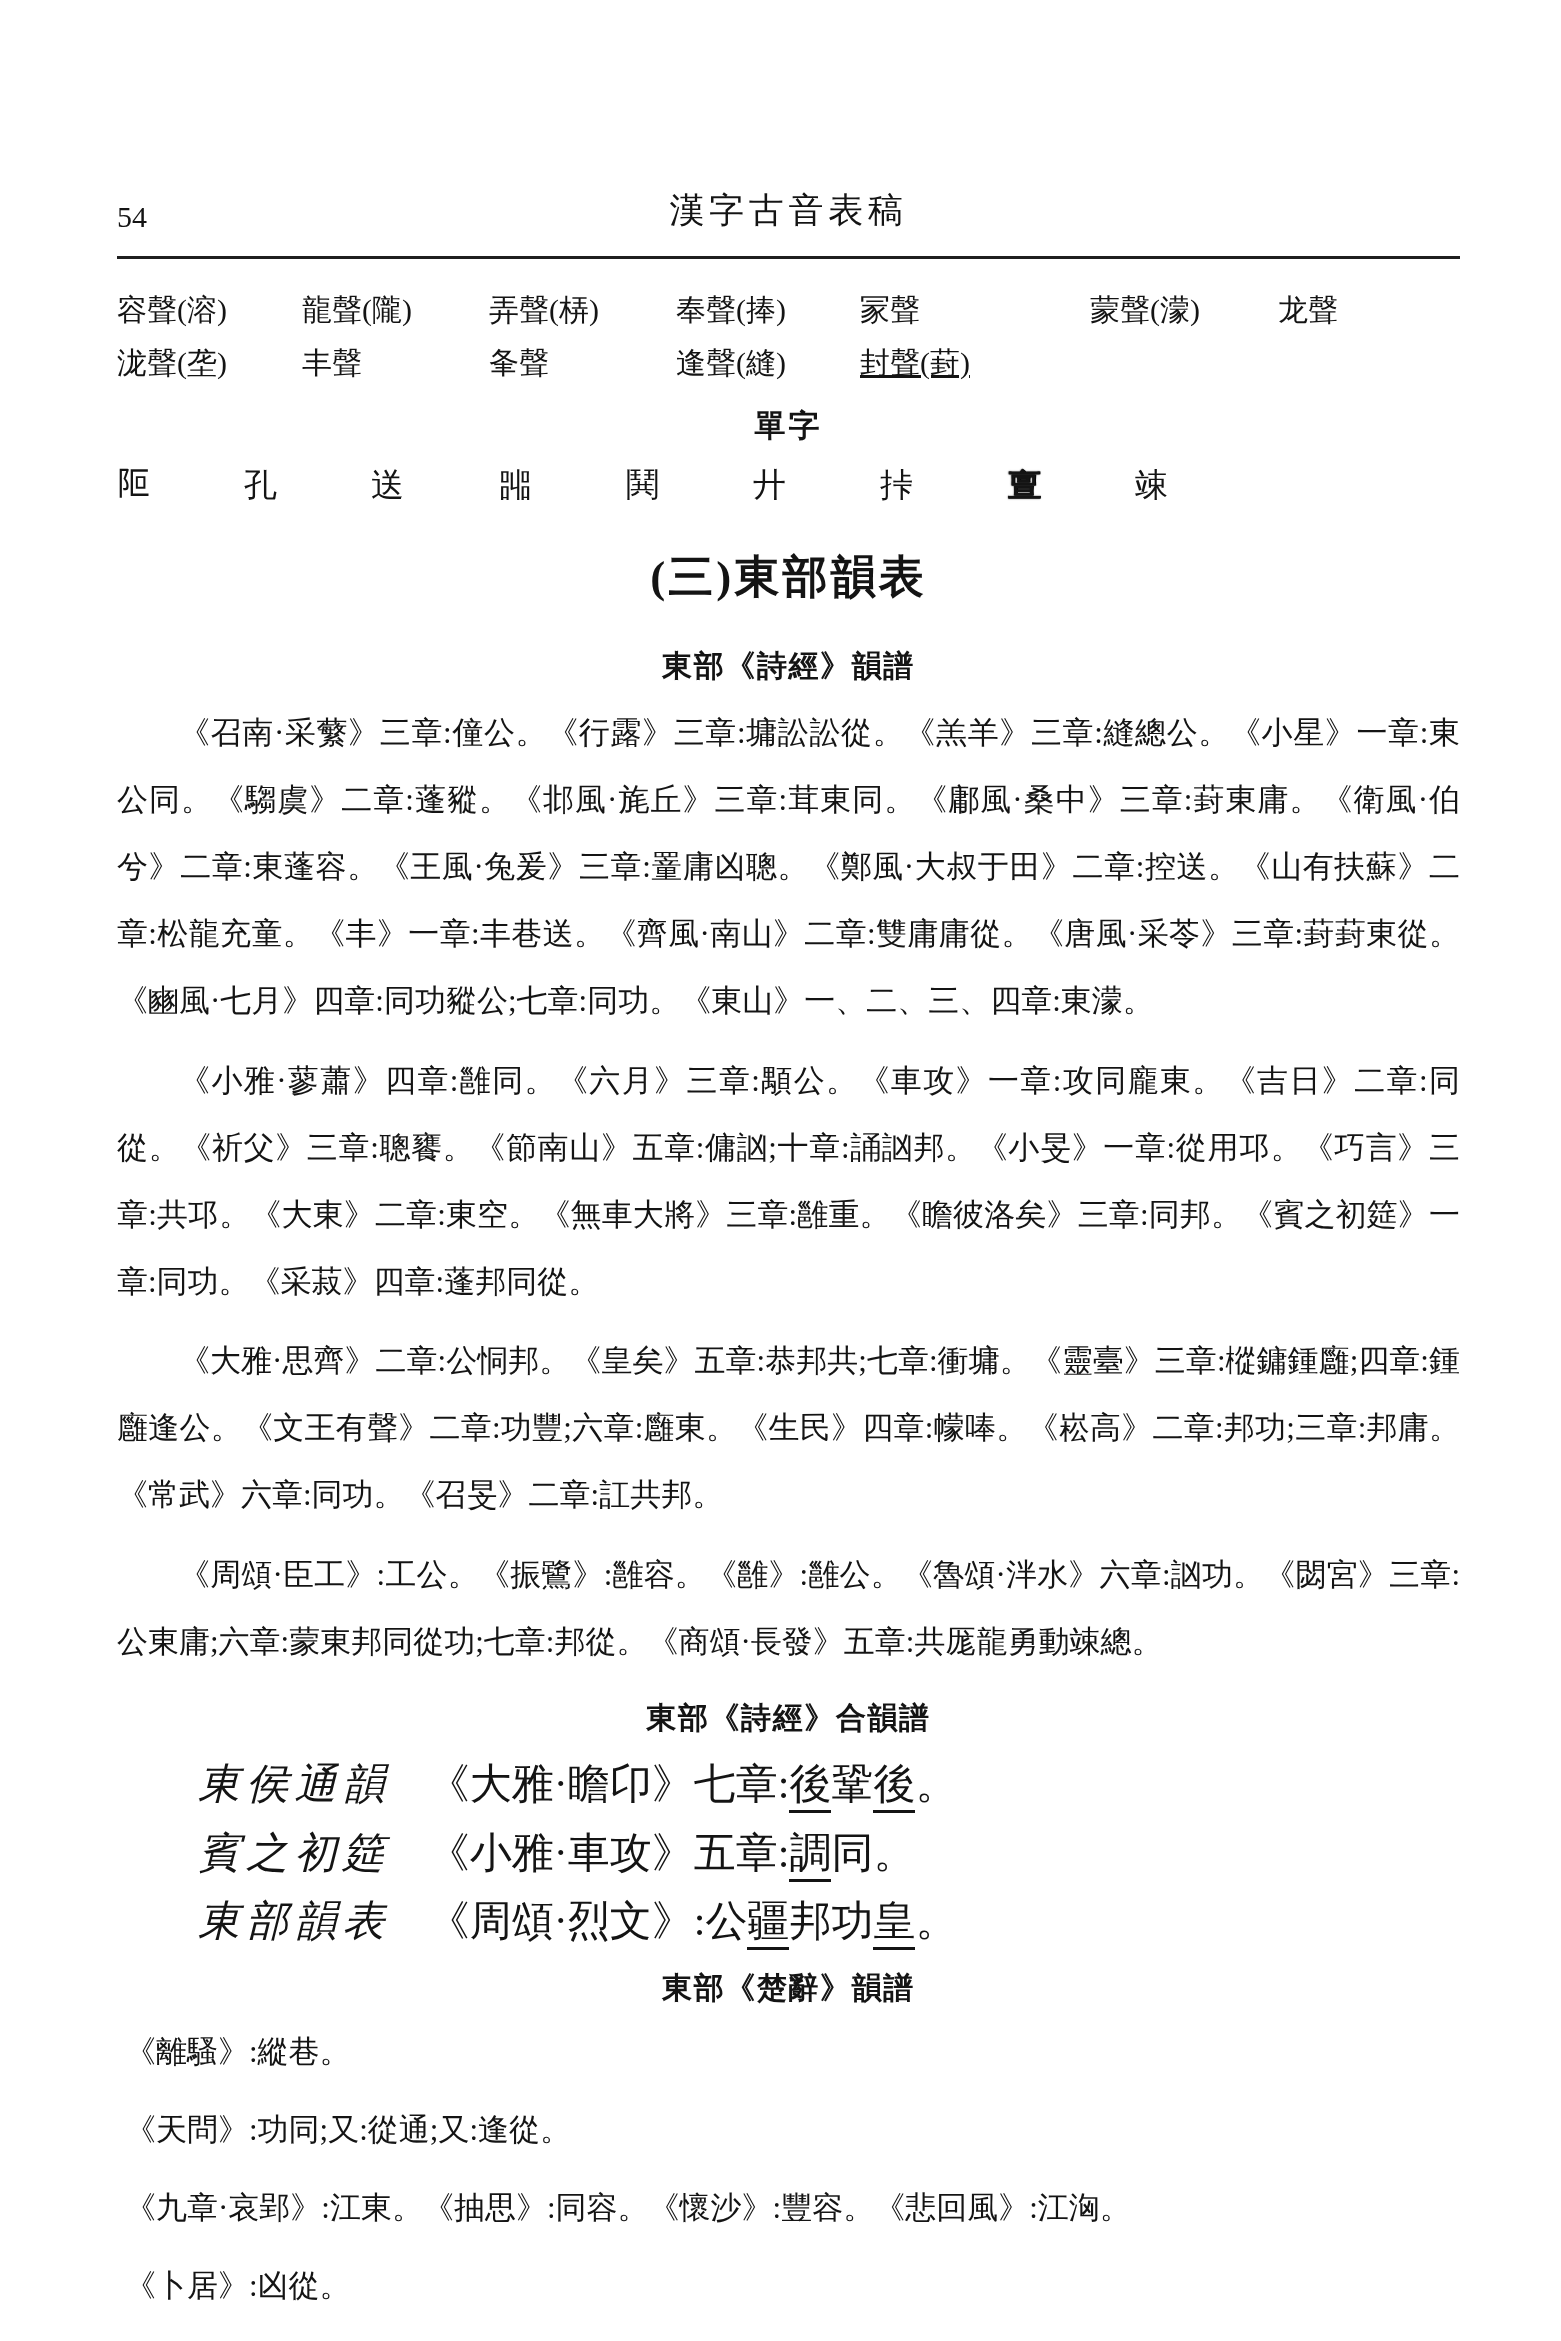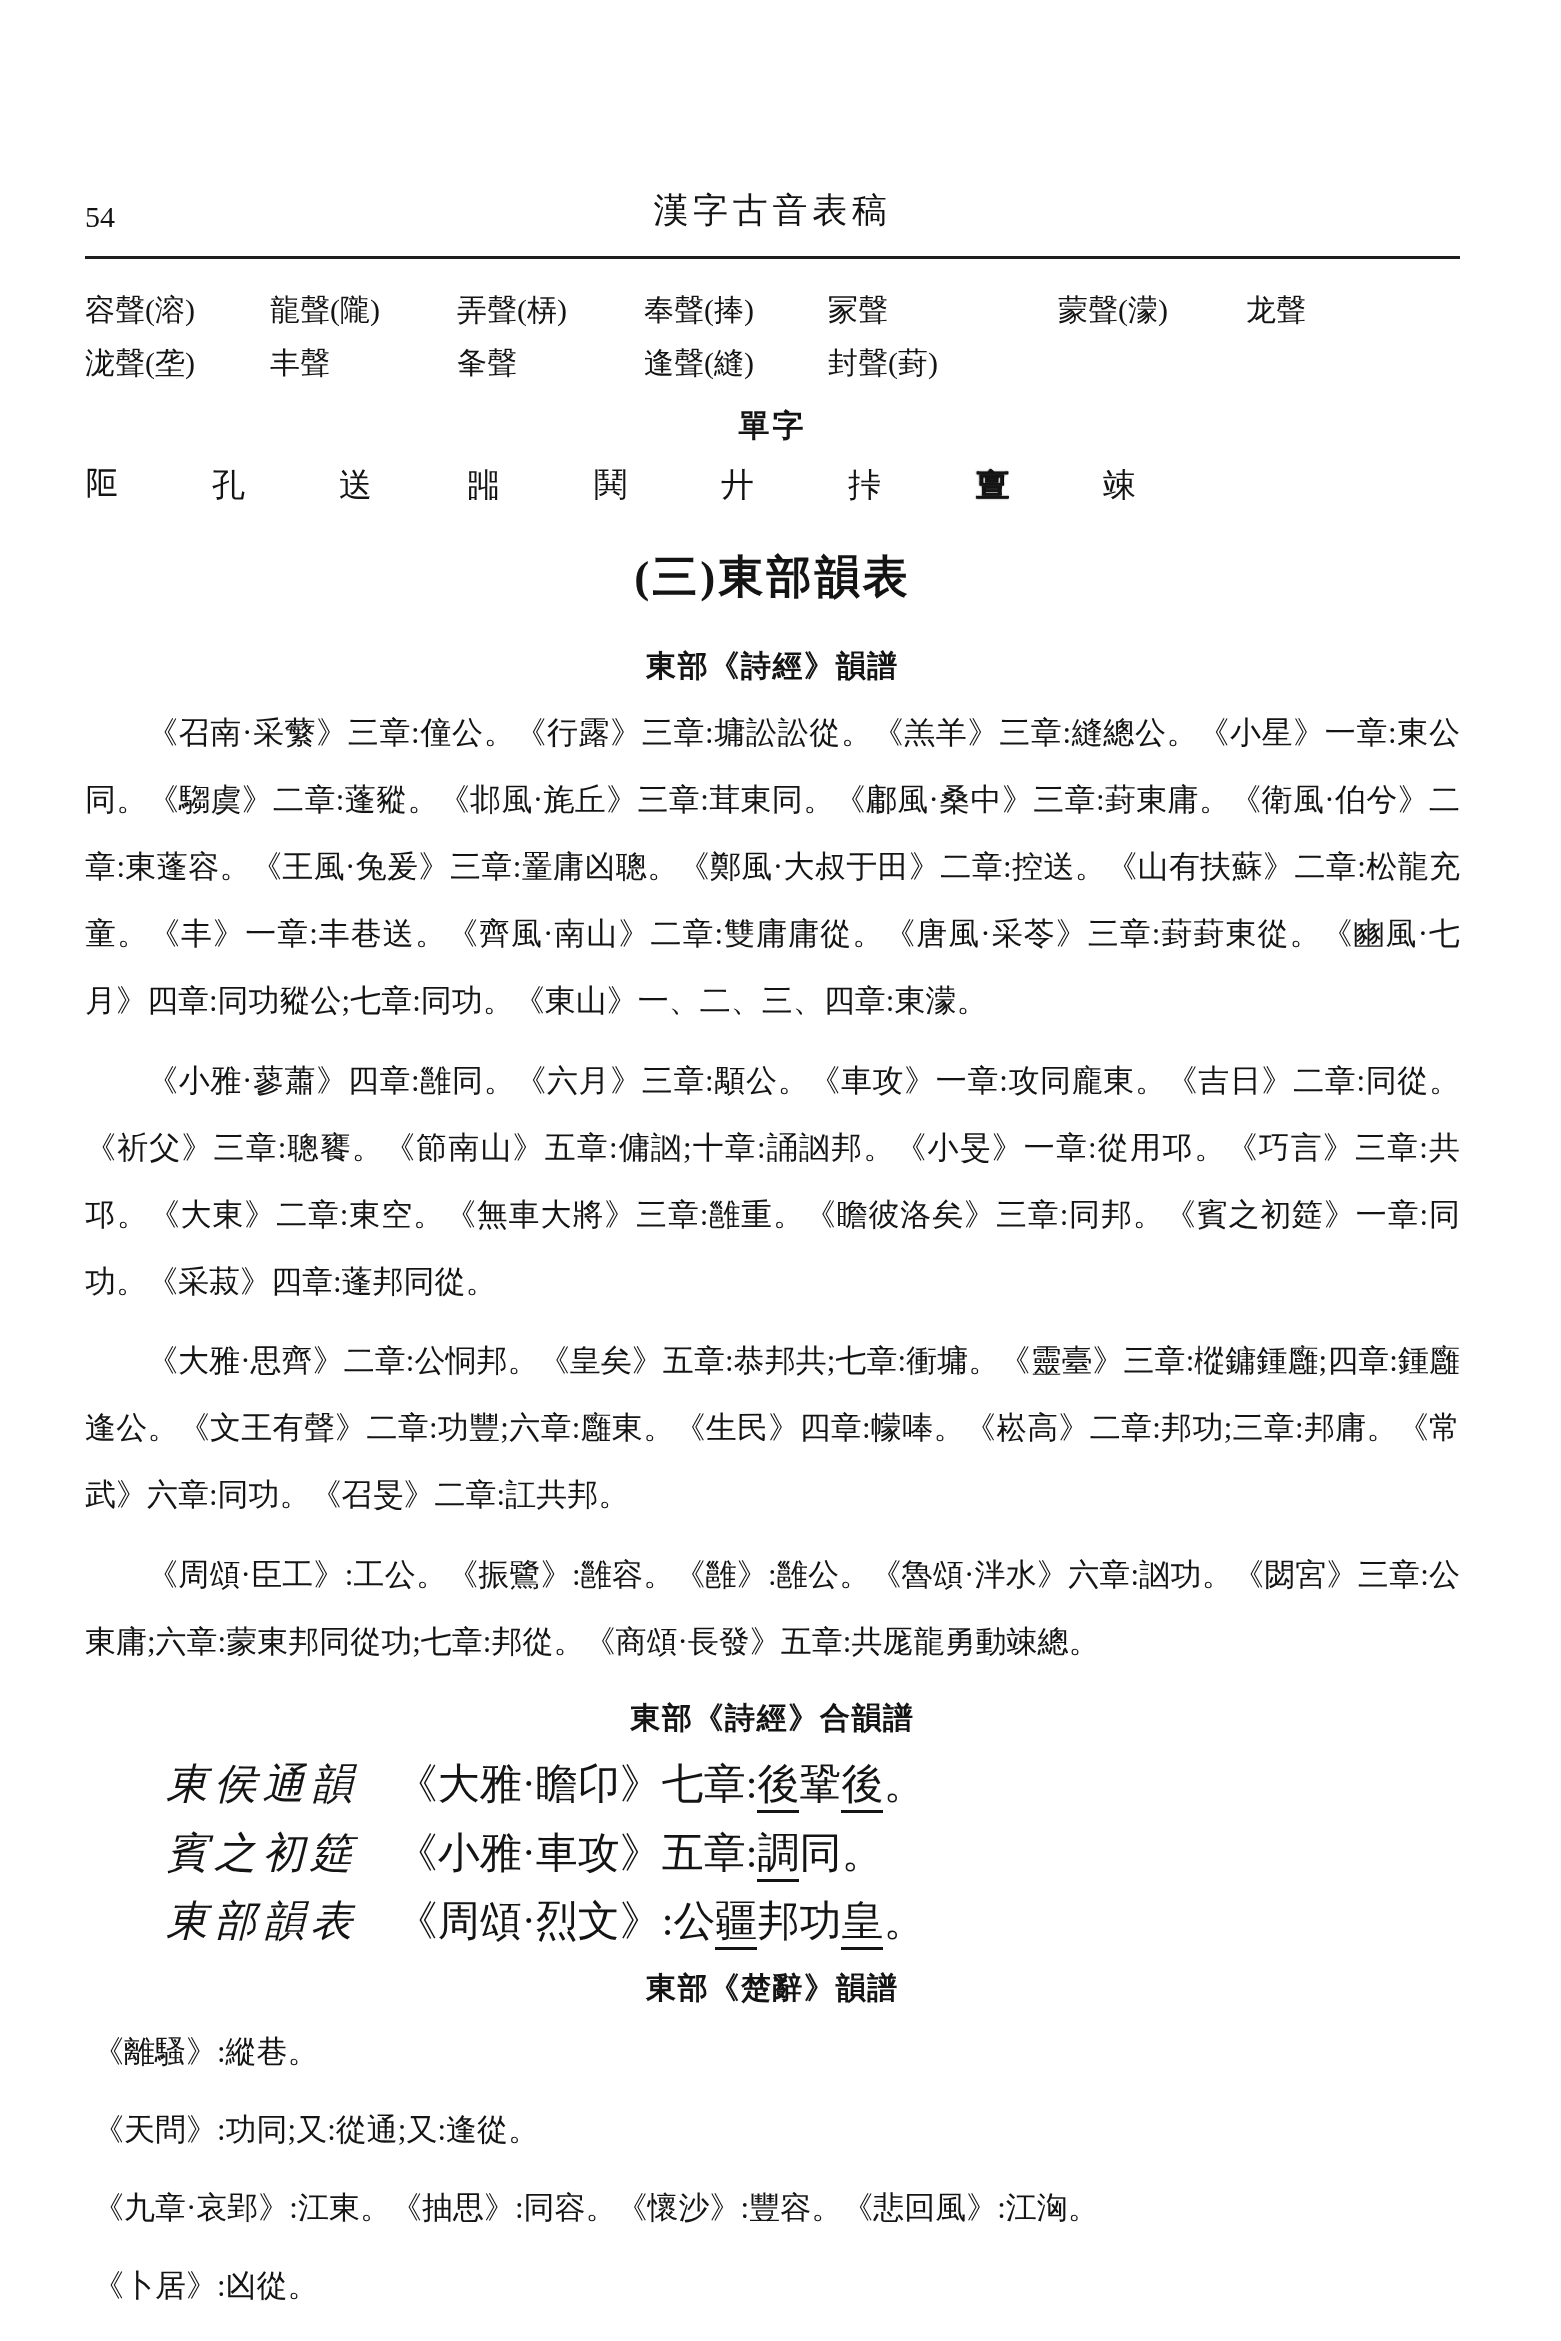--- a/index.html
+++ b/index.html
@@ -2,34 +2,34 @@
 <html style="font-size:12.5px"><head>
 <meta charset="utf-8">
 <style>
   html,body{margin:0;padding:0;}
   body{
     width:1561px;height:2342px;
     background:#ffffff;color:#141414;
     font-family:"Liberation Serif","DejaVu Serif",serif;
     -webkit-font-smoothing:antialiased;
   }
-  .page{box-sizing:border-box;width:1561px;height:2342px;padding:187px 101px 0 85px;overflow:hidden;}
+  .page{box-sizing:border-box;width:1561px;height:2342px;padding:187px 101px 0 117px;overflow:hidden;}
   
   .hdr{display:flex;align-items:flex-end;border-bottom:3.1px solid #1f1f1f;padding-bottom:22px;}
   .hdr .pageno{font-size:30px;width:234px;}
   .hdr .runtitle{flex:1;text-align:center;font-size:35px;letter-spacing:4.7px;}
   .hdr .spacer{width:234px;}
   
   .shengrow{position:relative;height:42px;font-size:30px;}
   .shengrow.r1{margin-top:31px;}
   .shengrow.r2{margin-top:11px;text-align:center;}
   .shengrow span{position:absolute;top:0;white-space:nowrap;}
   .r1 .c0{left:0;} .r1 .c1{left:185px;} .r1 .c2{left:372px;} .r1 .c3{left:559px;}
   .r1 .c4{left:743px;} .r1 .c5{left:973px;} .r1 .c6{left:1161px;}
-  .r2 .c0{left:0;} .r2 .c1{left:185px;} .r2 .c2{left:372px;} .r2 .c3{left:559px;} .r2 .c4{left:743px;}
+  .r2 .c0{left:0;} .r2 .c1{left:185px;} .r2 .c2{left:372px;} .r2 .c3{left:559px;} .r2 .c4{left:743px;text-decoration:underline;}
   
   .danzi-h{margin-top:20px;text-align:center;font-size:31px;font-weight:bold;letter-spacing:3.1px;}
   .danzirow{position:relative;height:45px;font-size:33px;margin-top:15.6px;}
   .danzirow span{position:absolute;top:0;}
   .danzirow .d0{left:0;} .danzirow .d1{left:127px;} .danzirow .d2{left:254px;}
   .danzirow .d3{left:382px;} .danzirow .d4{left:509px;} .danzirow .d5{left:636px;}
   .danzirow .d6{left:763px;} .danzirow .d7{left:891px;font-weight:bold;text-shadow:0 0 1.6px #000,0.8px 0 0 #000;}
   .danzirow .d8{left:1018px;}
   
   .sec-title{margin-top:39px;text-align:center;font-size:45px;font-weight:bold;letter-spacing:3.1px;}

